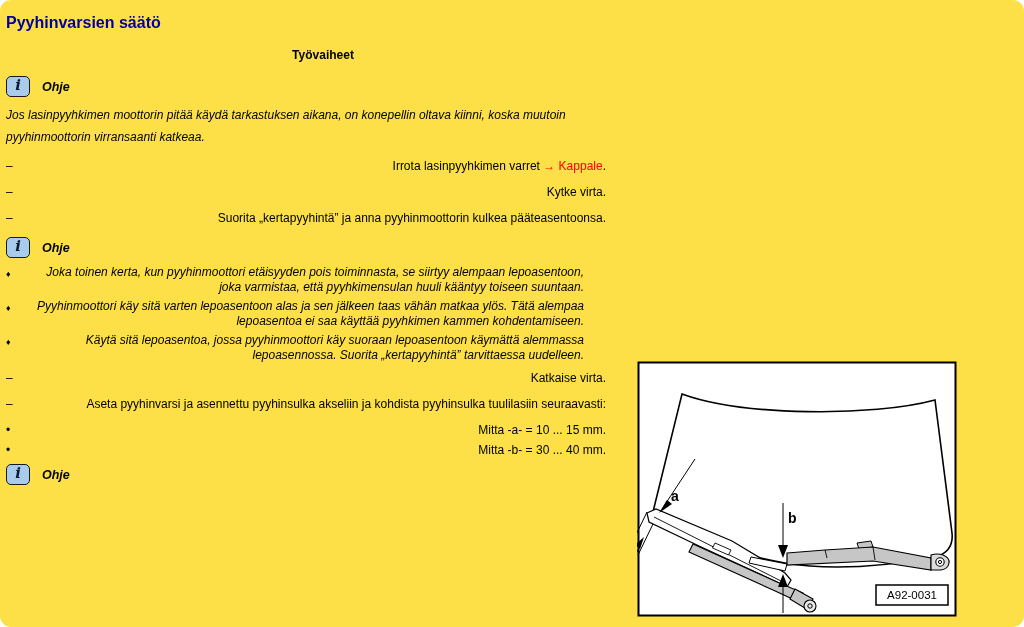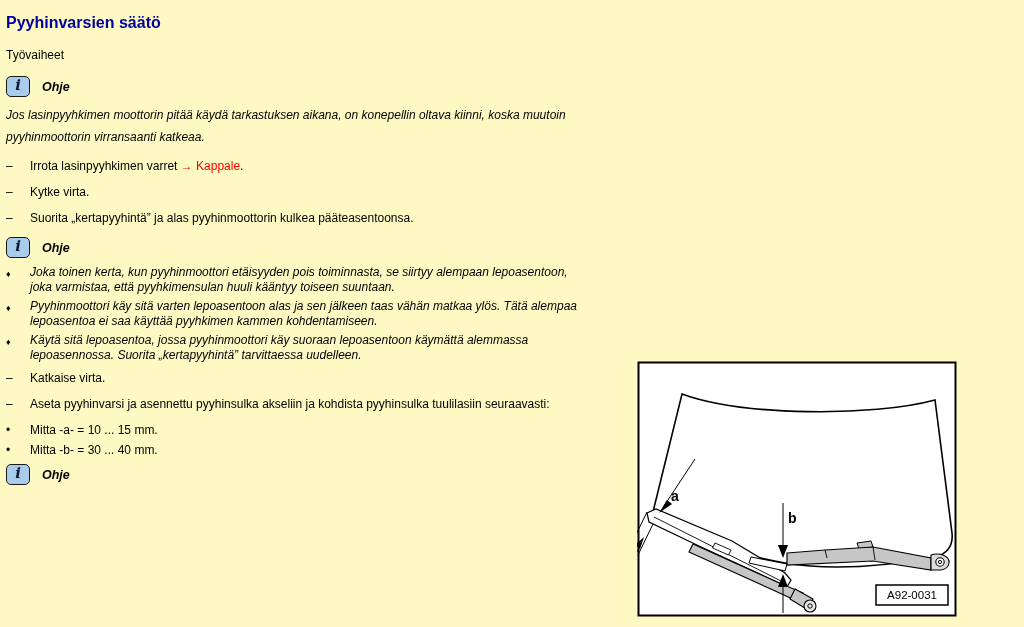--- a/index.html
+++ b/index.html
@@ -1,41 +1,42 @@
 <!DOCTYPE html>
 <html><head>
 <meta charset="utf-8">
 <style>
   html,body{margin:0;padding:0;background:#fff;}
   .page{
     position:relative;
     width:1024px;height:627px;
-    background:#fef9c3;
+    background:#fde047;
     font-family:"Liberation Sans",sans-serif;
     font-size:12px;color:#000;
     overflow:hidden;
+    border-radius:11px;
   }
   .doc{position:absolute;left:0;top:0;width:640px;padding:8px 0 0 6px;box-sizing:border-box;}
   h1.title{font-size:16px;font-weight:bold;color:#0000A0;margin:6px 0 16px 0;}
-  h2.subtitle{font-size:12px;font-weight:normal;color:#000;margin:0 0 14px 0;}
+  h2.subtitle{font-size:12px;font-weight:bold;color:#000;margin:0 0 14px 0;text-align:center;}
   .note-head{display:flex;align-items:center;margin:0 0 7px 0;}
   .info-icon{
     width:24px;height:21px;flex:0 0 auto;
     background:#A9CBEC;border:1.5px solid #1a1a1a;border-radius:5px;
     display:flex;align-items:center;justify-content:center;box-sizing:border-box;
   }
   .info-glyph{
     font-family:"DejaVu Serif",serif;font-style:italic;font-weight:bold;
     font-size:15px;line-height:1;color:#0a1a33;transform:translateY(-1px);
   }
   .note-label{font-weight:bold;font-style:italic;font-size:12.5px;margin-left:12px;}
   .note-text{font-style:italic;margin:0 0 11px 0;max-width:572px;line-height:22px;}
   .li{display:flex;margin:0 0 11px 0;max-width:600px;line-height:15px;}
   .li .marker{width:24px;flex:0 0 auto;}
-  .li .text{flex:1;}
+  .li .text{flex:1;text-align:right;}
   .note-bullets .li{font-style:italic;margin:0 0 4px 0;max-width:578px;}
   .note-bullets .marker{font-size:9px;padding-top:2px;font-style:normal;}
   .note-bullets{margin-bottom:8px;}
   .meas .li{margin:0 0 5px 0;}
   .red-link{color:#FF0000;text-decoration:none;cursor:pointer;}
   .figure{position:absolute;left:637px;top:361px;width:320px;height:256px;}
   .figure svg{display:block;width:320px;height:256px;}
   .fig-label{font-family:"Liberation Sans",sans-serif;font-weight:bold;font-size:14px;}
   .fig-ref{font-family:"Liberation Sans",sans-serif;font-size:11.5px;}
 </style>
@@ -59,21 +60,21 @@
     <div class="li">
       <span class="marker">–</span>
       <span class="text"><span>Irrota lasinpyyhkimen varret </span><a class="red-link">→ Kappale</a><span>.</span></span>
     </div>
     <div class="li">
       <span class="marker">–</span>
       <span class="text">Kytke virta.</span>
     </div>
     <div class="li">
       <span class="marker">–</span>
-      <span class="text">Suorita „kertapyyhintä” ja alas pyyhinmoottorin kulkea pääteasentoonsa.</span>
+      <span class="text">Suorita „kertapyyhintä” ja anna pyyhinmoottorin kulkea pääteasentoonsa.</span>
     </div>
 
     <div class="note-head">
       <span class="info-icon">
         <span class="info-glyph">i</span>
       </span>
       <span class="note-label">Ohje</span>
     </div>
     <div class="note-bullets">
       <div class="li">

